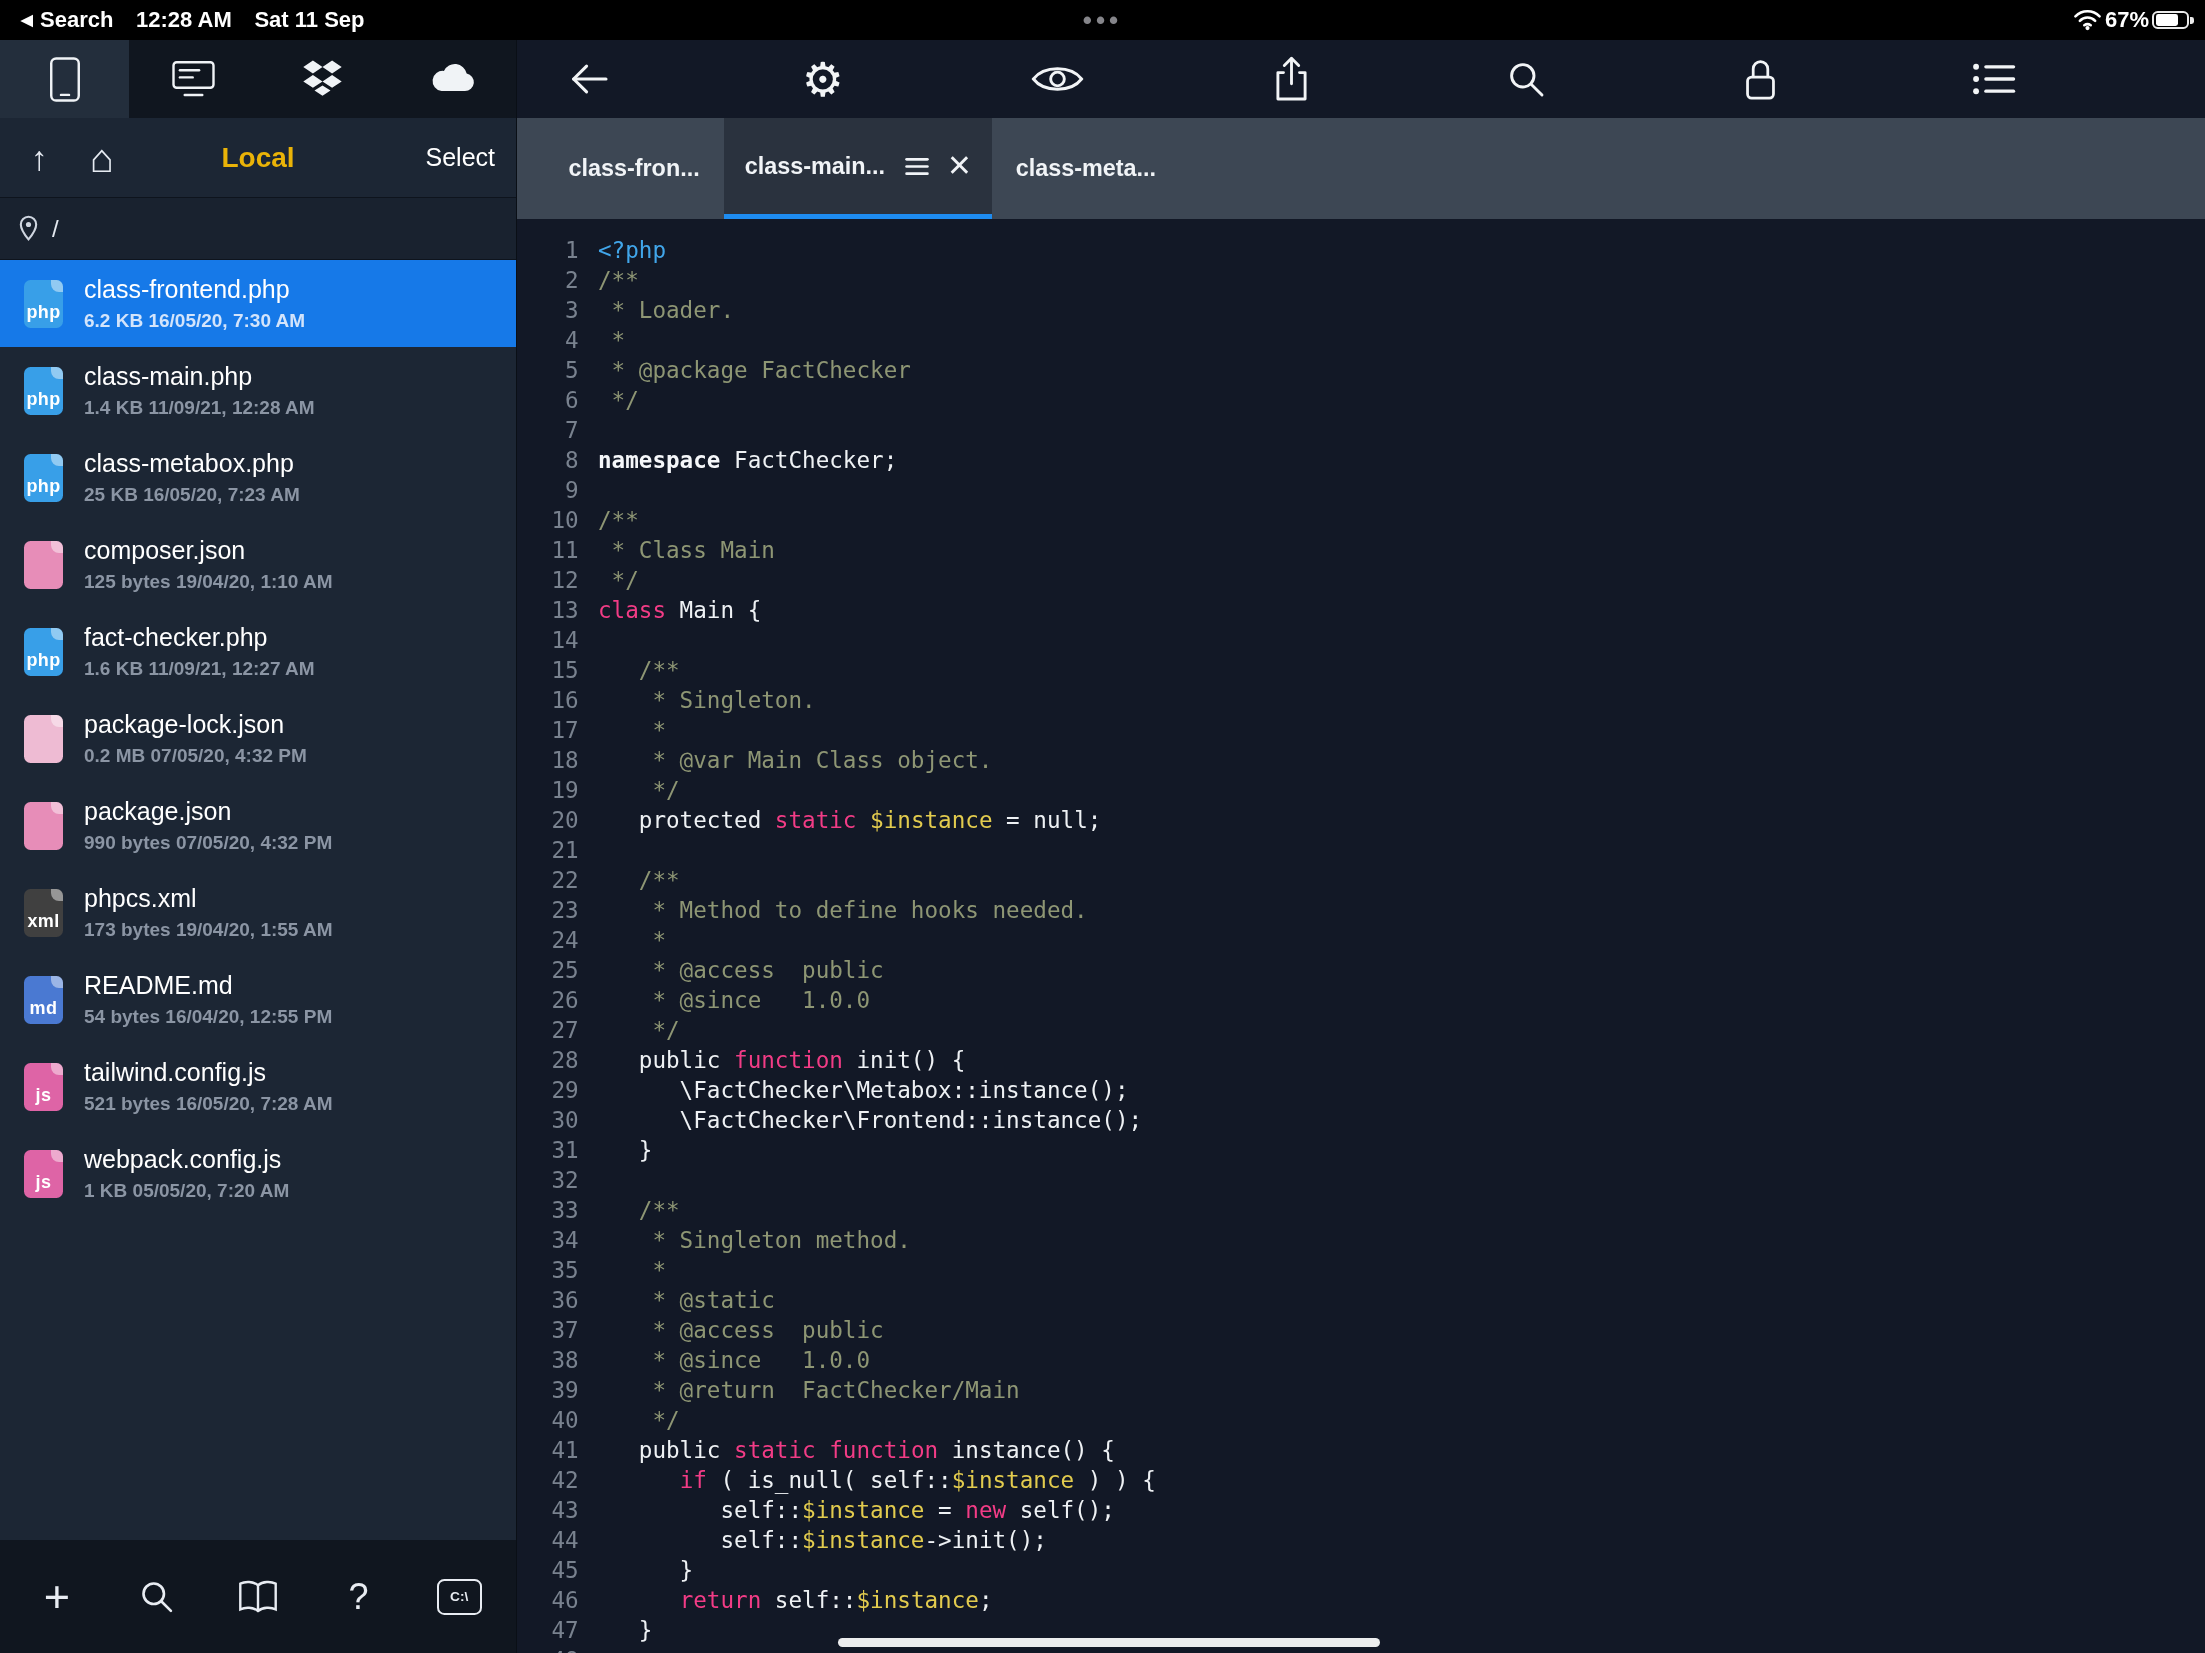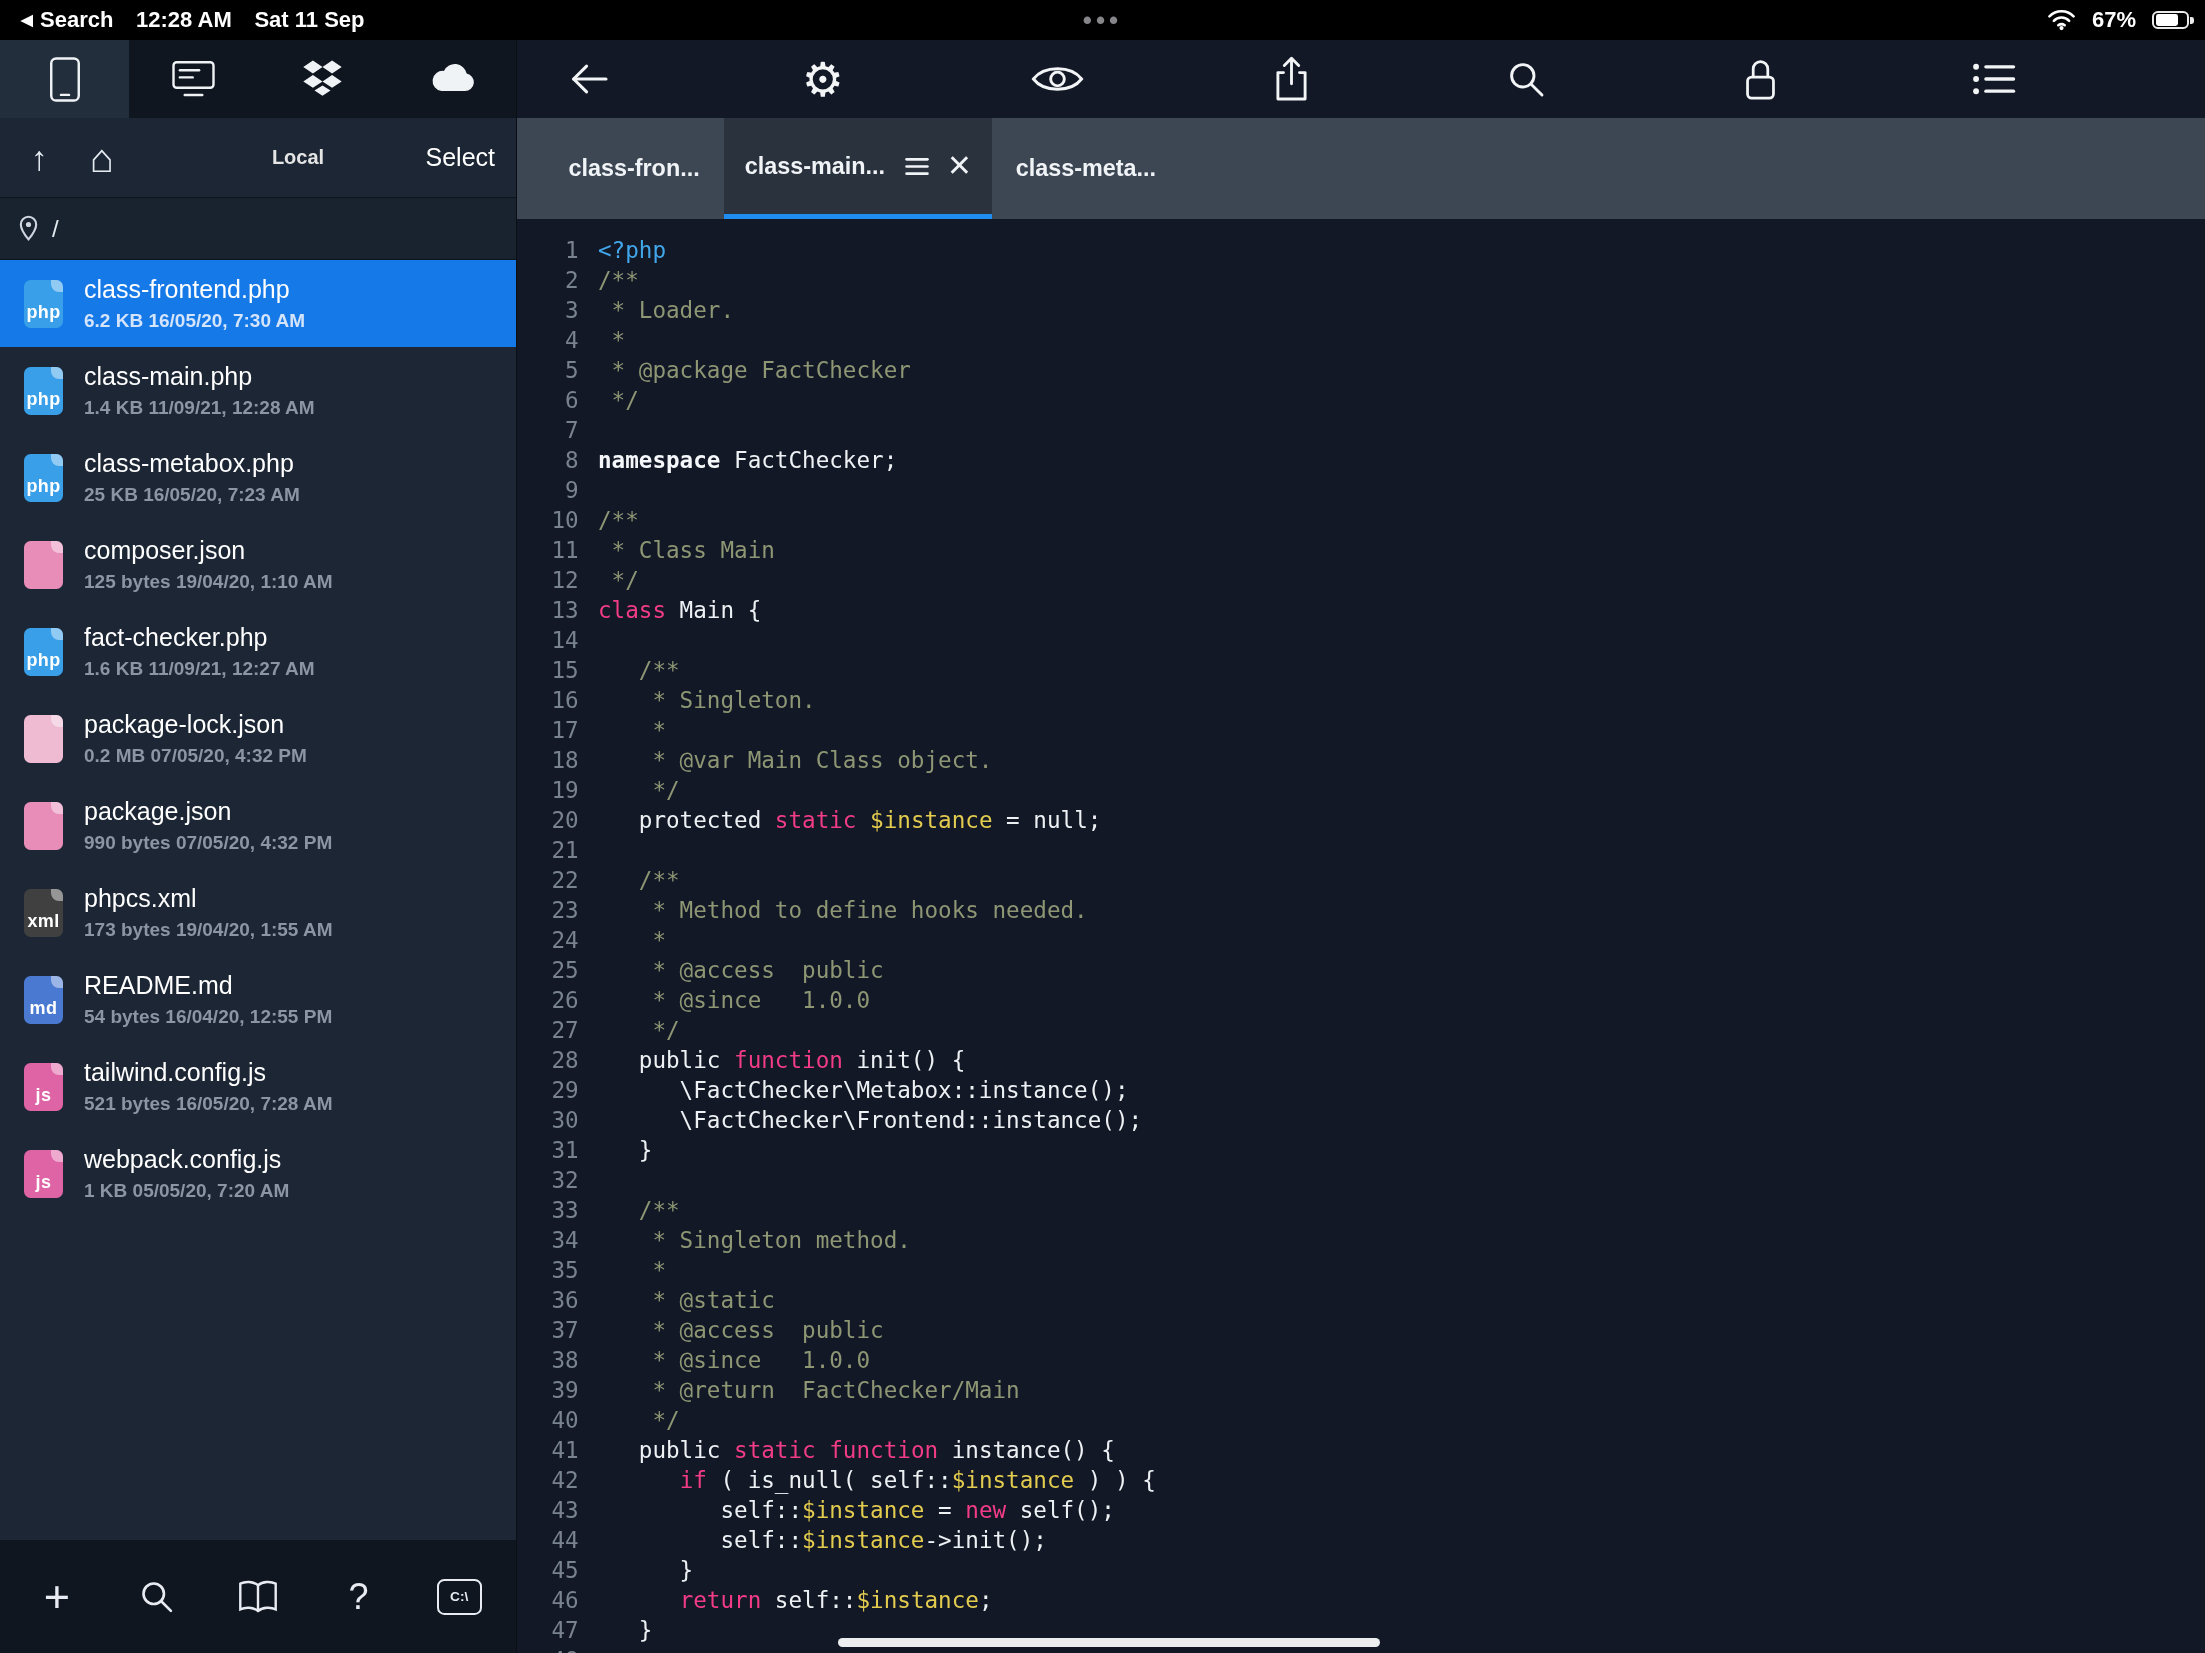--- a/index.html
+++ b/index.html
@@ -7,38 +7,38 @@
   body { background:#121826; font-family:"Liberation Sans", sans-serif; position:relative; }
 
   .screen { width:100%; height:100%; position:relative; }
 
   
   .status-bar { height:40px; background:#000; color:#fff; display:flex; align-items:center; position:relative; font-size:22px; font-weight:600; }
   .sb-left { display:flex; align-items:center; gap:22.6px; margin-left:21px; }
   .sb-back { display:flex; align-items:center; gap:7.3px; }
   .sb-back-glyph { font-size:15.3px; }
   .sb-center { position:absolute; left:50%; transform:translateX(-50%); color:#85858a; font-size:26px; letter-spacing:4px; font-weight:700; line-height:36px; }
-  .sb-right { margin-left:auto; margin-right:16px; display:flex; align-items:center; gap:16px;justify-content:center; }
+  .sb-right { margin-left:auto; margin-right:16px; display:flex; align-items:center; gap:3px;justify-content:center; }
   .battery { position:relative; width:37px; height:18.6px; border:2px solid rgba(255,255,255,.92); border-radius:5.7px; display:inline-block; }
   .battery::after { content:''; position:absolute; right:-6.5px; top:4px; width:3.2px; height:7.3px; background:rgba(255,255,255,.92); border-radius:0 2.4px 2.4px 0; }
   .battery-fill { position:absolute; left:1.6px; top:1.6px; bottom:1.6px; width:67%; background:#fff; border-radius:2.4px; }
 
   
   .content { display:flex; height:calc(100% - 40px); }
 
   
   .sidebar { width:517px; flex:none; background:#1c2634; display:flex; flex-direction:column; border-right:1.6px solid #0a0f16; position:relative; }
   .source-tabs { height:78px; background:#10161f; display:flex; flex:none; }
   .source-tab { width:129px; height:100%; display:flex; align-items:center; justify-content:center; }
   .source-tab.selected { background:#232e3c; }
 
   .side-nav { height:79px; flex:none; display:flex; align-items:center; padding:0 21px; color:#e6ebf2; position:relative; }
   .nav-up { font-size:34px; line-height:1; margin-left:9.7px; }
   .nav-home { font-size:40px; line-height:1; margin-left:42px; }
-  .side-title { position:absolute; left:50%; transform:translateX(-50%); font-size:20px; font-weight:700; color:#e5e5e5;margin-left:40px; }
+  .side-title { position:absolute; left:50%; transform:translateX(-50%); font-size:28px; font-weight:700; color:#eab308; }
   .select-btn { margin-left:auto; font-size:25px; color:#fff; }
 
   .path-row { height:63px; flex:none; display:flex; align-items:center; gap:13px; padding:0 18px; background:#19222f; border-top:1.6px solid #0e141d; border-bottom:1.6px solid #0e141d; color:#e4e9f0; font-size:24px; }
 
   .file-list { flex:1; overflow:hidden; }
   .file-row { height:87px; display:flex; align-items:center; padding-left:24px; }
   .file-row.selected { background:#1679e8; }
   .file-icon { width:39px; height:48px; border-radius:6.5px; position:relative; flex:none; display:flex; align-items:flex-end; justify-content:center; }
   .file-icon::before { content:''; position:absolute; top:0; right:0; width:12px; height:12px; background:rgba(255,255,255,.45); border-radius:0 6.5px 0 8px; }
   .file-badge { font-size:18px; font-weight:700; color:#fff; margin-bottom:4.8px; letter-spacing:0.4px; }

